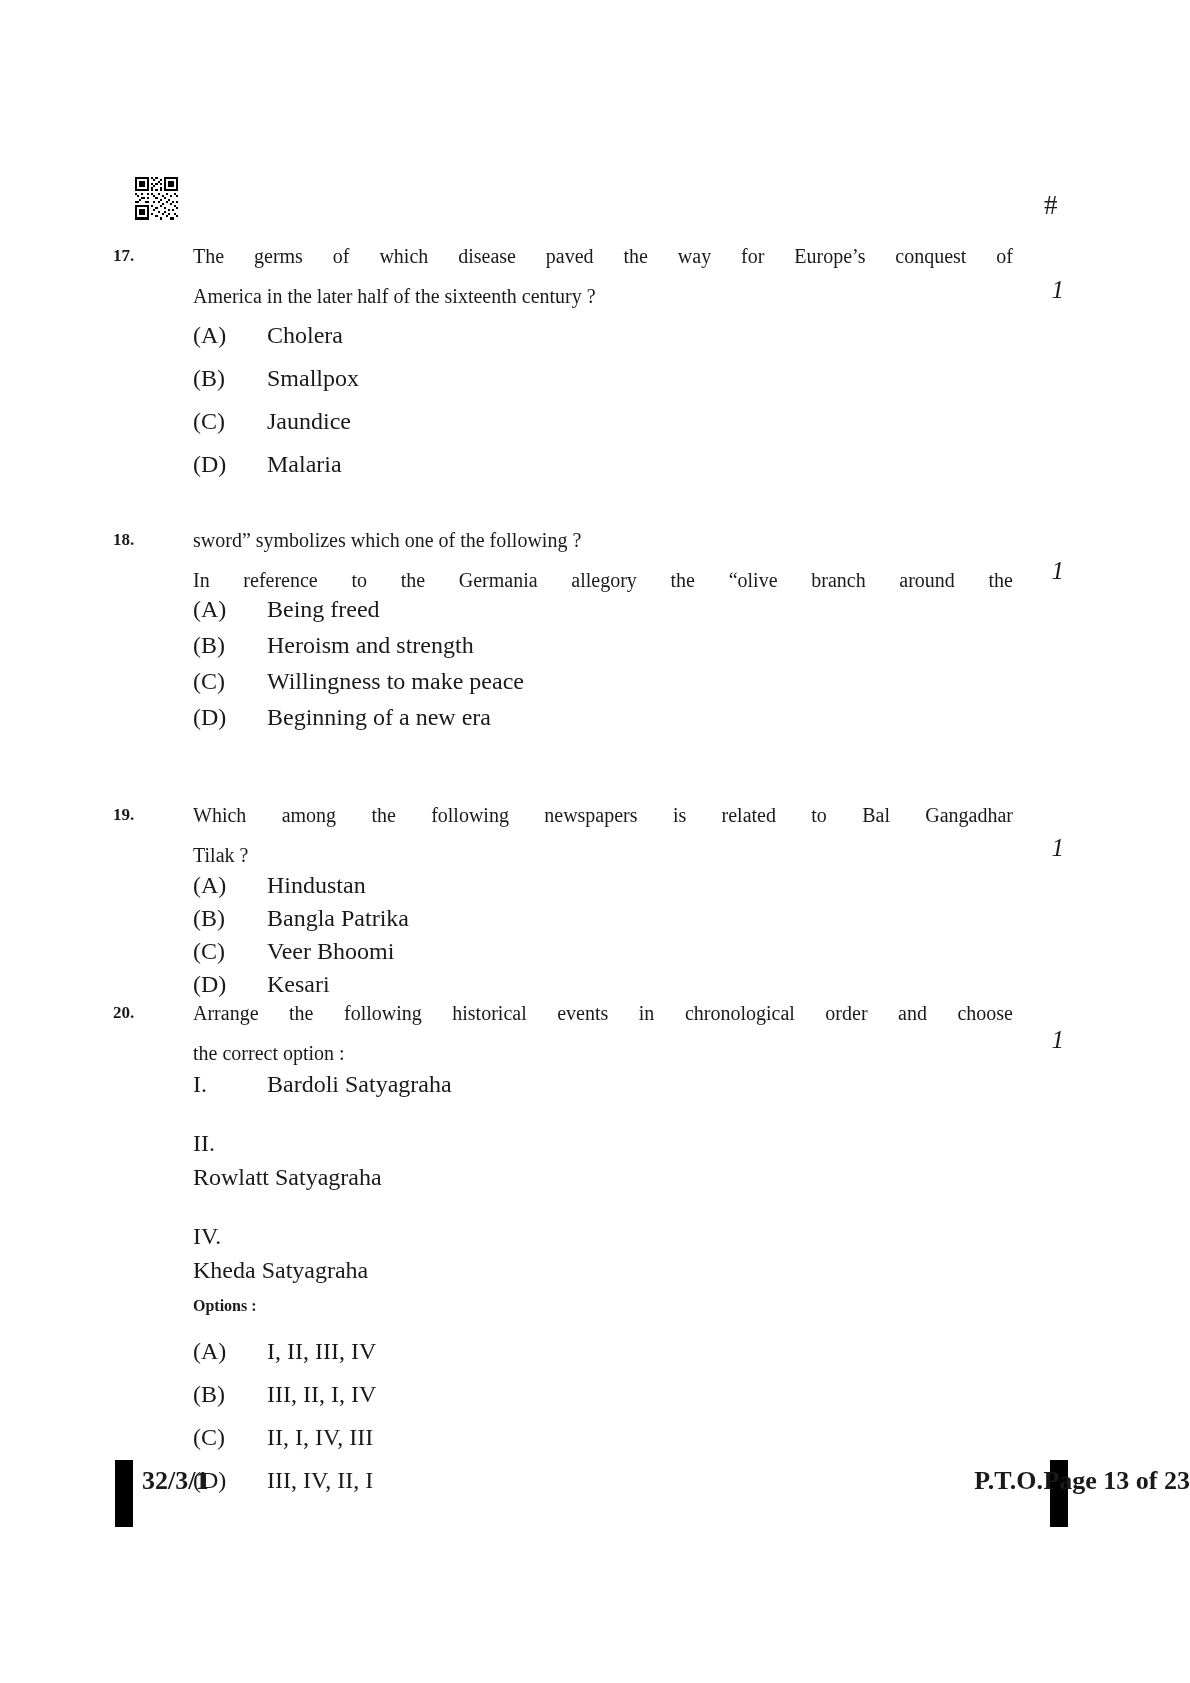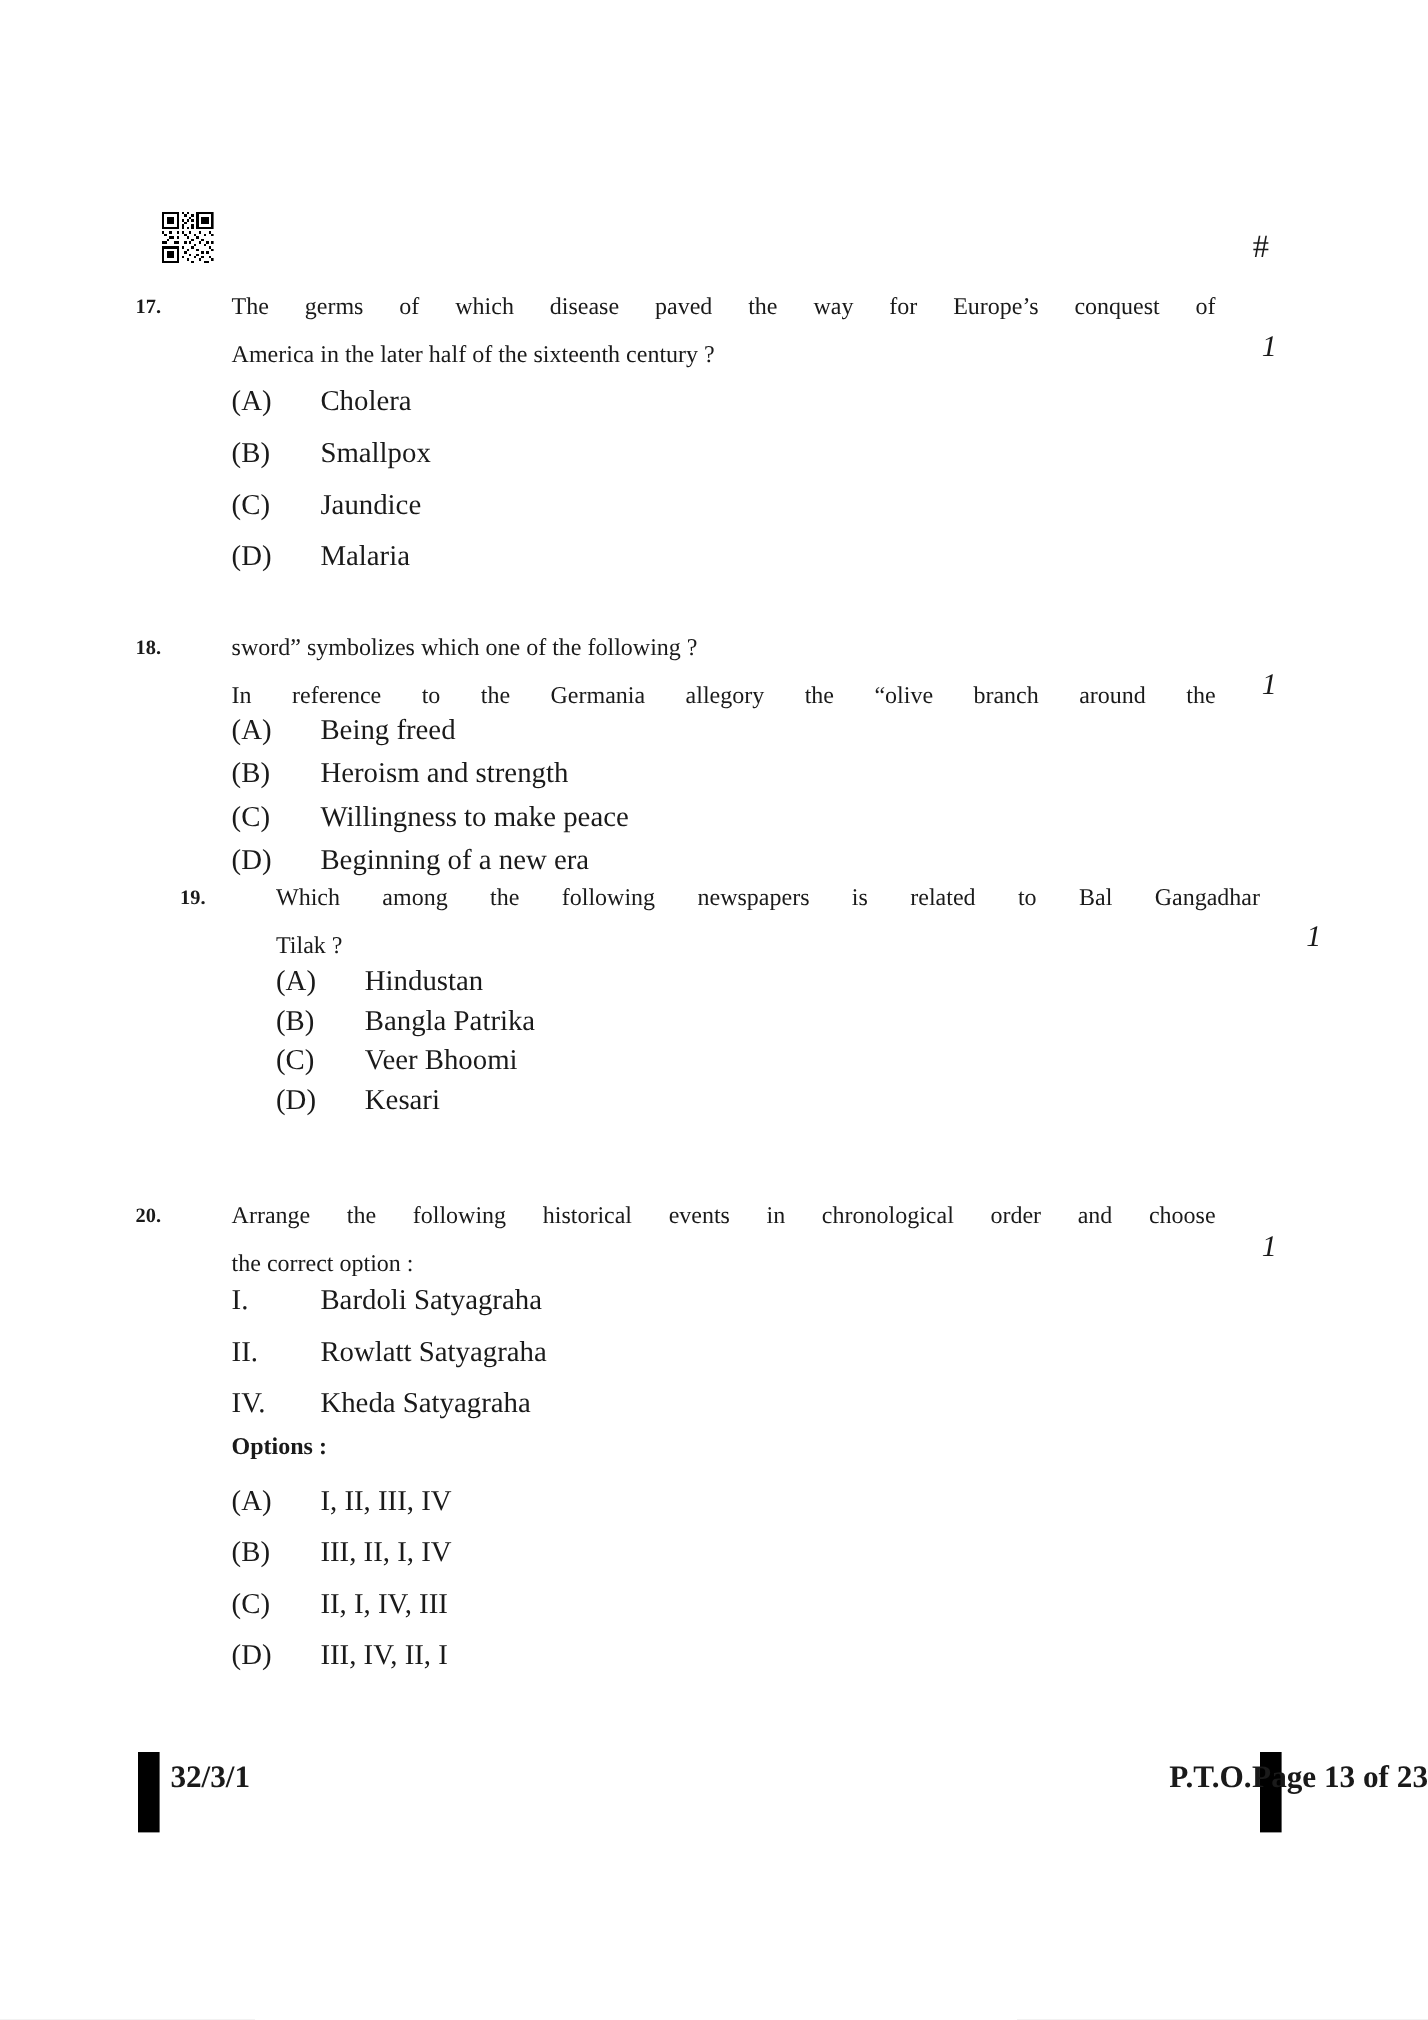--- a/index.html
+++ b/index.html
@@ -37,23 +37,23 @@
   .opt-label { width:74px; flex:none; }
   .opt-text { flex:none; }
   .opts.wide { margin-top:2px; }
   .opts.wide .opt-row + .opt-row { margin-top:9px; }
   .opts.mid { margin-top:-8px; }
   .opts.mid .opt-row + .opt-row { margin-top:2px; }
   .opts.tight { margin-top:-6px; }
   .opts.tight .opt-row { line-height:33px; }
   .opts.tight .opt-row + .opt-row { margin-top:0; }
   .items { margin-top:-6px; }
-  .items .opt-row + .opt-row { margin-top:9px; }
+  .items .opt-row + .opt-row { margin-top:25px;flex-direction:column; }
   .opts-heading {
-    margin-top:2px; font-weight:bold; font-size:20px; line-height:34px;
+    margin-top:2px; font-weight:bold; font-size:16px; line-height:34px;
   }
   .footer-bar { position:absolute; top:1460px; width:18px; height:67px; background:#000; }
   .footer-bar.left  { left:115px; }
   .footer-bar.right { left:1050px; }
   .footer-text {
     position:absolute; top:1467px; left:0; right:0;
     font-size:26px; line-height:28px; font-weight:bold;
   }
   .footer-code { position:absolute; left:142px; top:0; }
   .footer-page { position:absolute; left:0; right:0; top:0; text-align:right;padding-left:16px; }
@@ -133,21 +133,21 @@
             <span class="opt-text">Willingness to make peace</span>
           </div>
         <div class="opt-row">
             <span class="opt-label">(D)</span>
             <span class="opt-text">Beginning of a new era</span>
           </div>
       </div>
     </div>
   </section>
 
-  <section class="q" style="top:728px;margin-left:37px;">
+  <section class="q" style="top:795px;">
     <div class="q-head">
       <span class="q-num">19.</span>
       <div class="q-line j">Which among the following newspapers is related to Bal Gangadhar</div>
       <div class="q-line">Tilak ?</div>
       <span class="q-marks" style="top:40px;">1</span>
     </div>
     <div class="q-body">
       <div class="opts tight">
         <div class="opt-row">
             <span class="opt-label">(A)</span>

